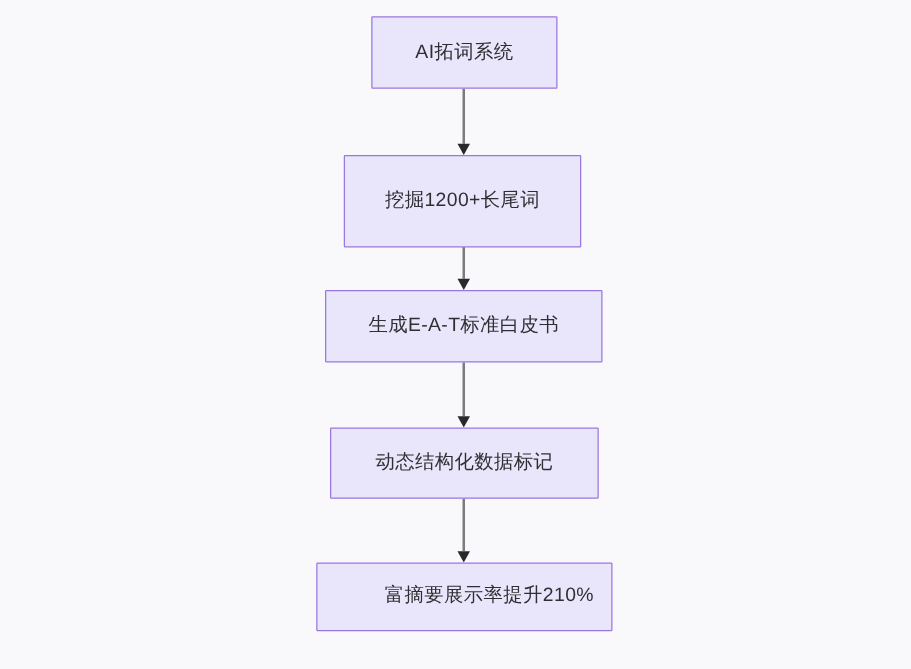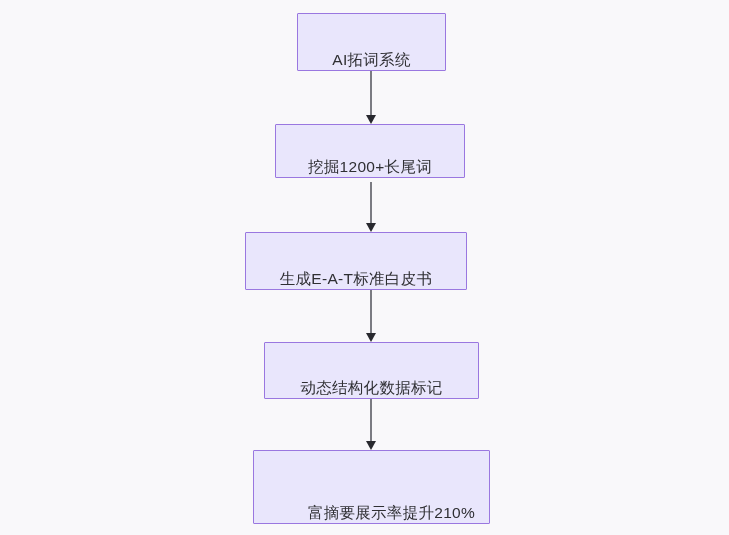--- a/index.html
+++ b/index.html
@@ -21,21 +21,21 @@
     background: #f9f8fa;
   }
 
   .node {
     position: absolute;
     box-sizing: border-box;
     background: #e9e6fc;
     border: 1.6px solid #9a77e0;
     border-radius: 1px;
     display: flex;
-    align-items: flex-end;
+    align-items: center;
     justify-content: center;
     color: #2f2f33;
     font-size: 15.5px;
     line-height: 1.2;
     letter-spacing: 0.3px;
     white-space: nowrap;
     user-select: none;
   }
 
   .node-label {
@@ -72,29 +72,29 @@
   <div class="edge" style="left:370px; top:290px; height:43px;"></div>
   <div class="arrowhead" style="left:365.5px; top:333px;"></div>
 
   <div class="edge" style="left:370px; top:399px; height:42px;"></div>
   <div class="arrowhead" style="left:365.5px; top:441px;"></div>
 
   <div class="node" style="left:297px; top:13px; width:149px; height:58px;">
     <span class="node-label">AI拓词系统</span>
   </div>
 
-  <div class="node" style="left:275px; top:124px; width:190px; height:54px;">
+  <div class="node" style="left:275px; top:124px; width:190px; height:74px;">
     <span class="node-label">挖掘1200+长尾词</span>
   </div>
 
-  <div class="node" style="left:245px; top:232px; width:222px; height:58px;">
+  <div class="node" style="left:260px; top:232px; width:222px; height:58px;">
     <span class="node-label">生成E-A-T标准白皮书</span>
   </div>
 
   <div class="node" style="left:264px; top:342px; width:215px; height:57px;font-family:Liberation Serif, serif;">
     <span class="node-label">动态结构化数据标记</span>
   </div>
 
-  <div class="node" style="left:253px; top:450px; width:237px; height:74px;padding-left:40px;">
+  <div class="node" style="left:253px; top:450px; width:237px; height:55px;padding-left:40px;">
     <span class="node-label">富摘要展示率提升210%</span>
   </div>
 
 </div>
 
 </body></html>

